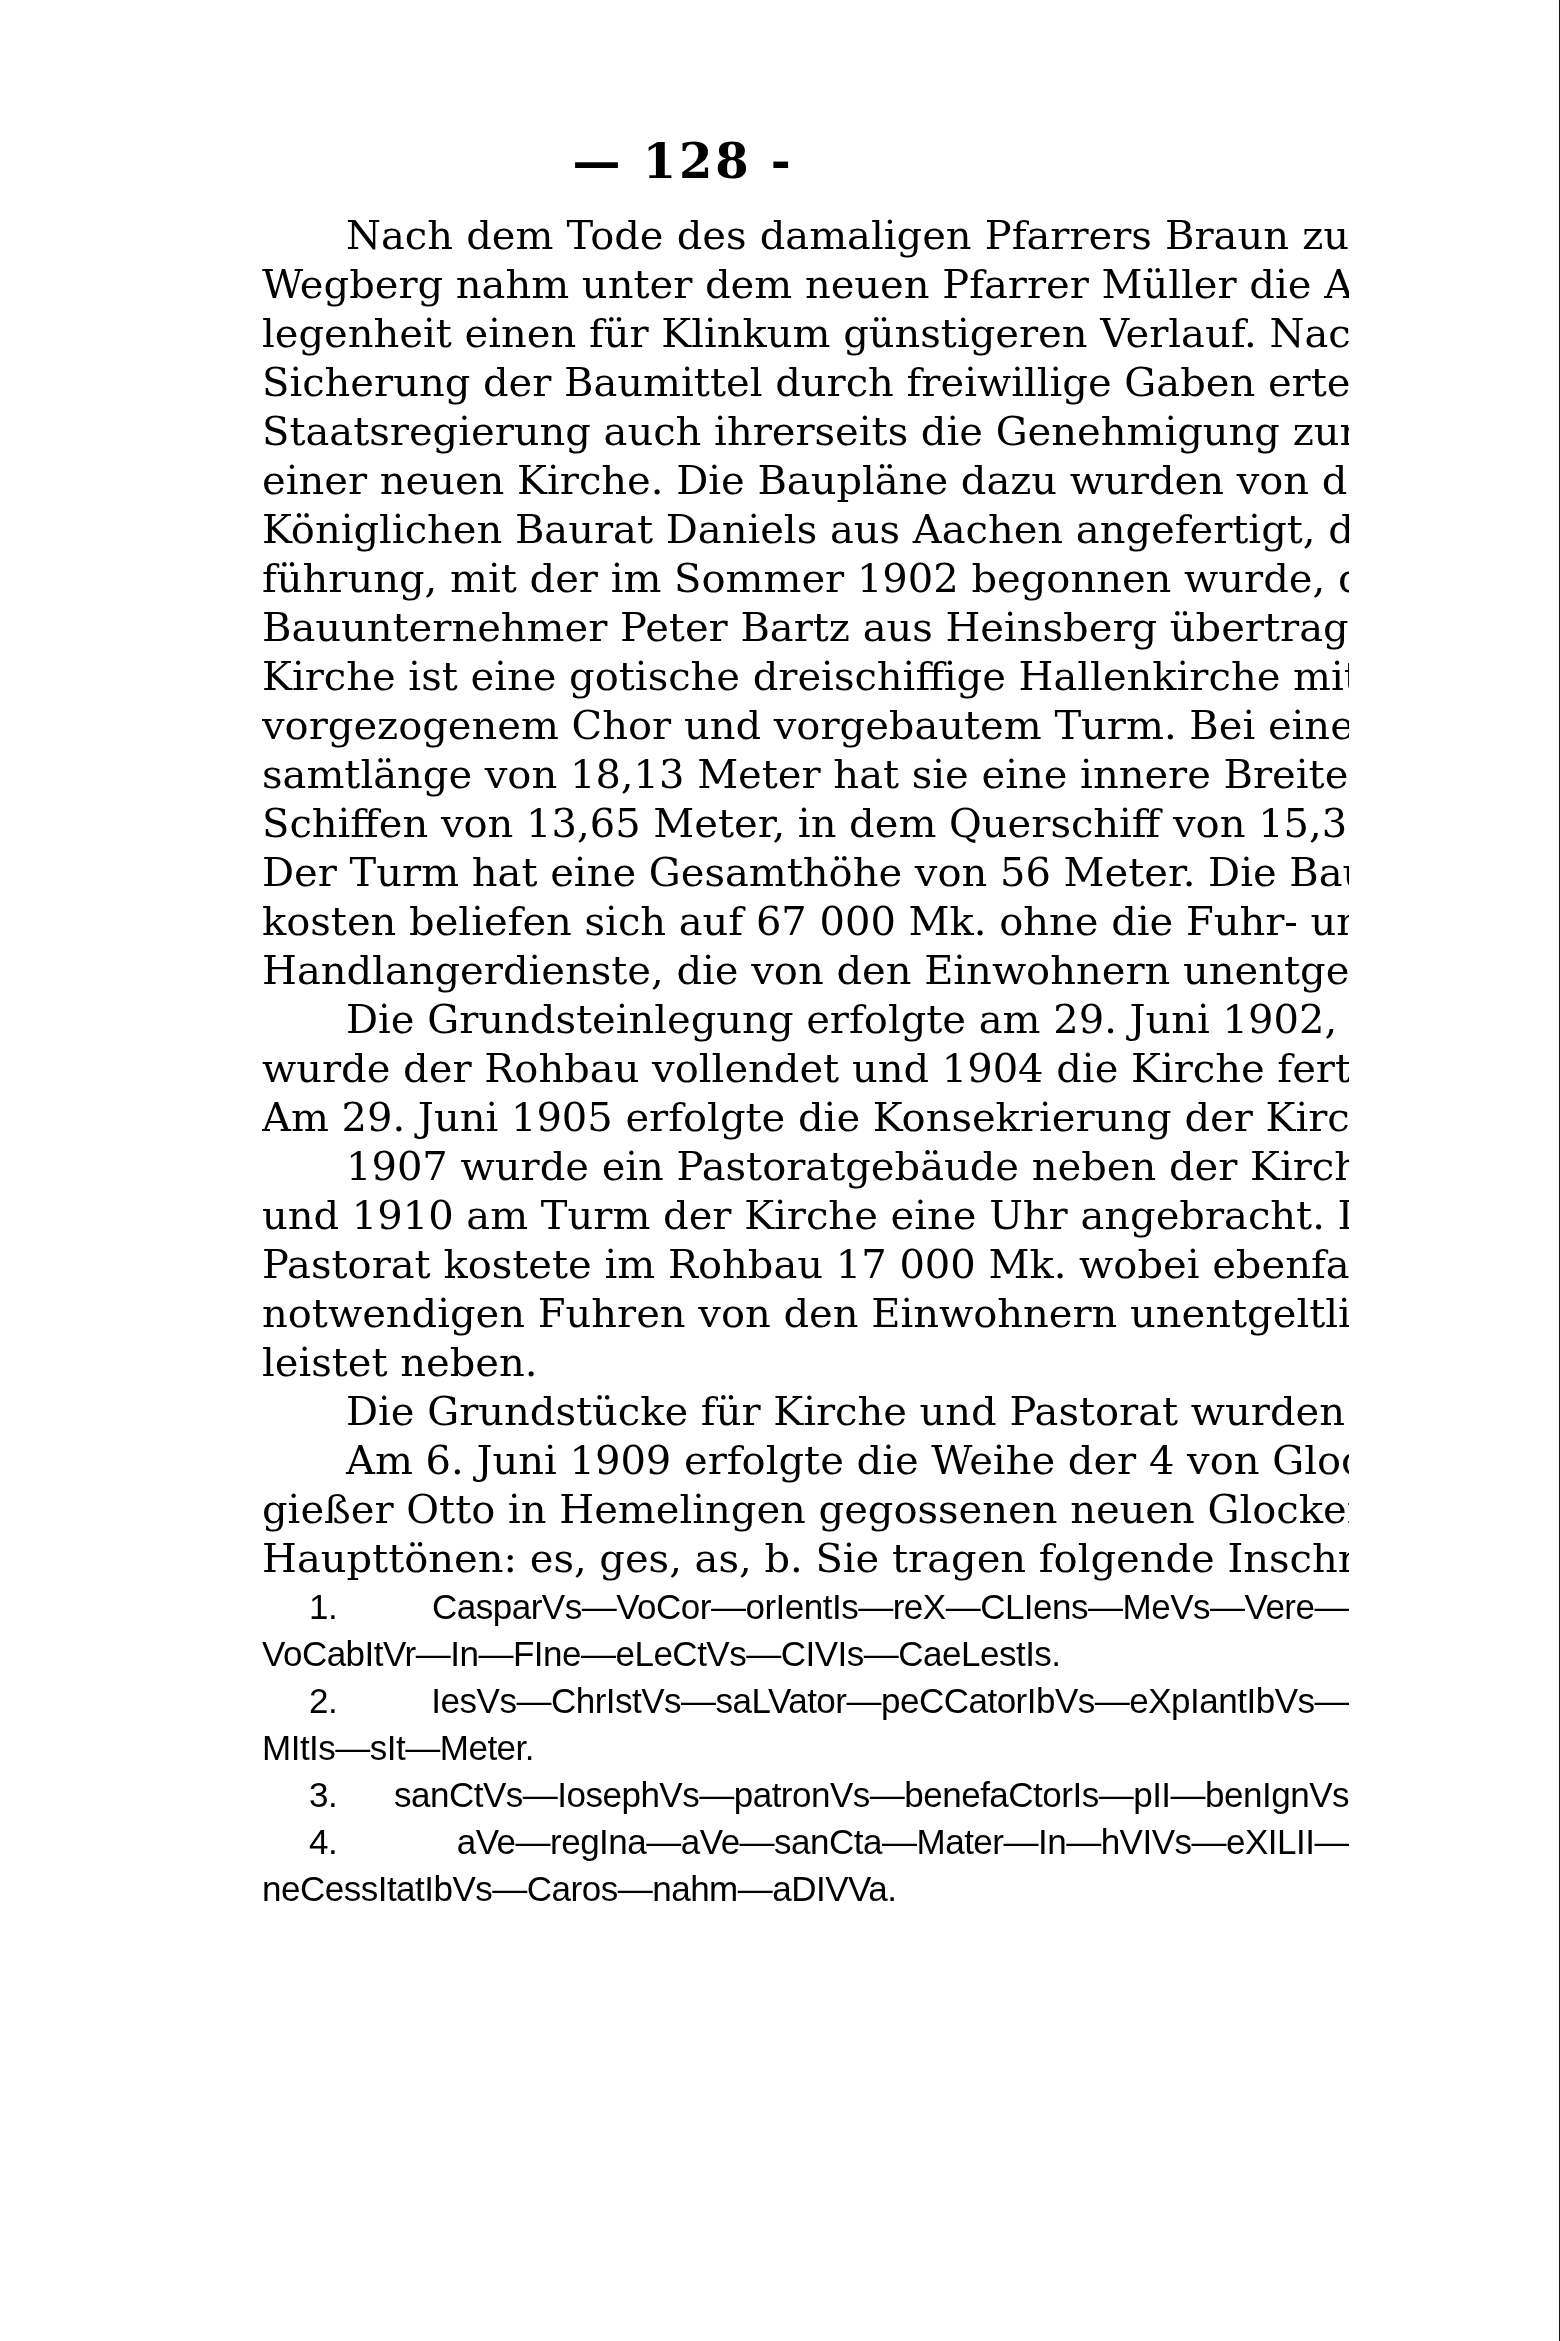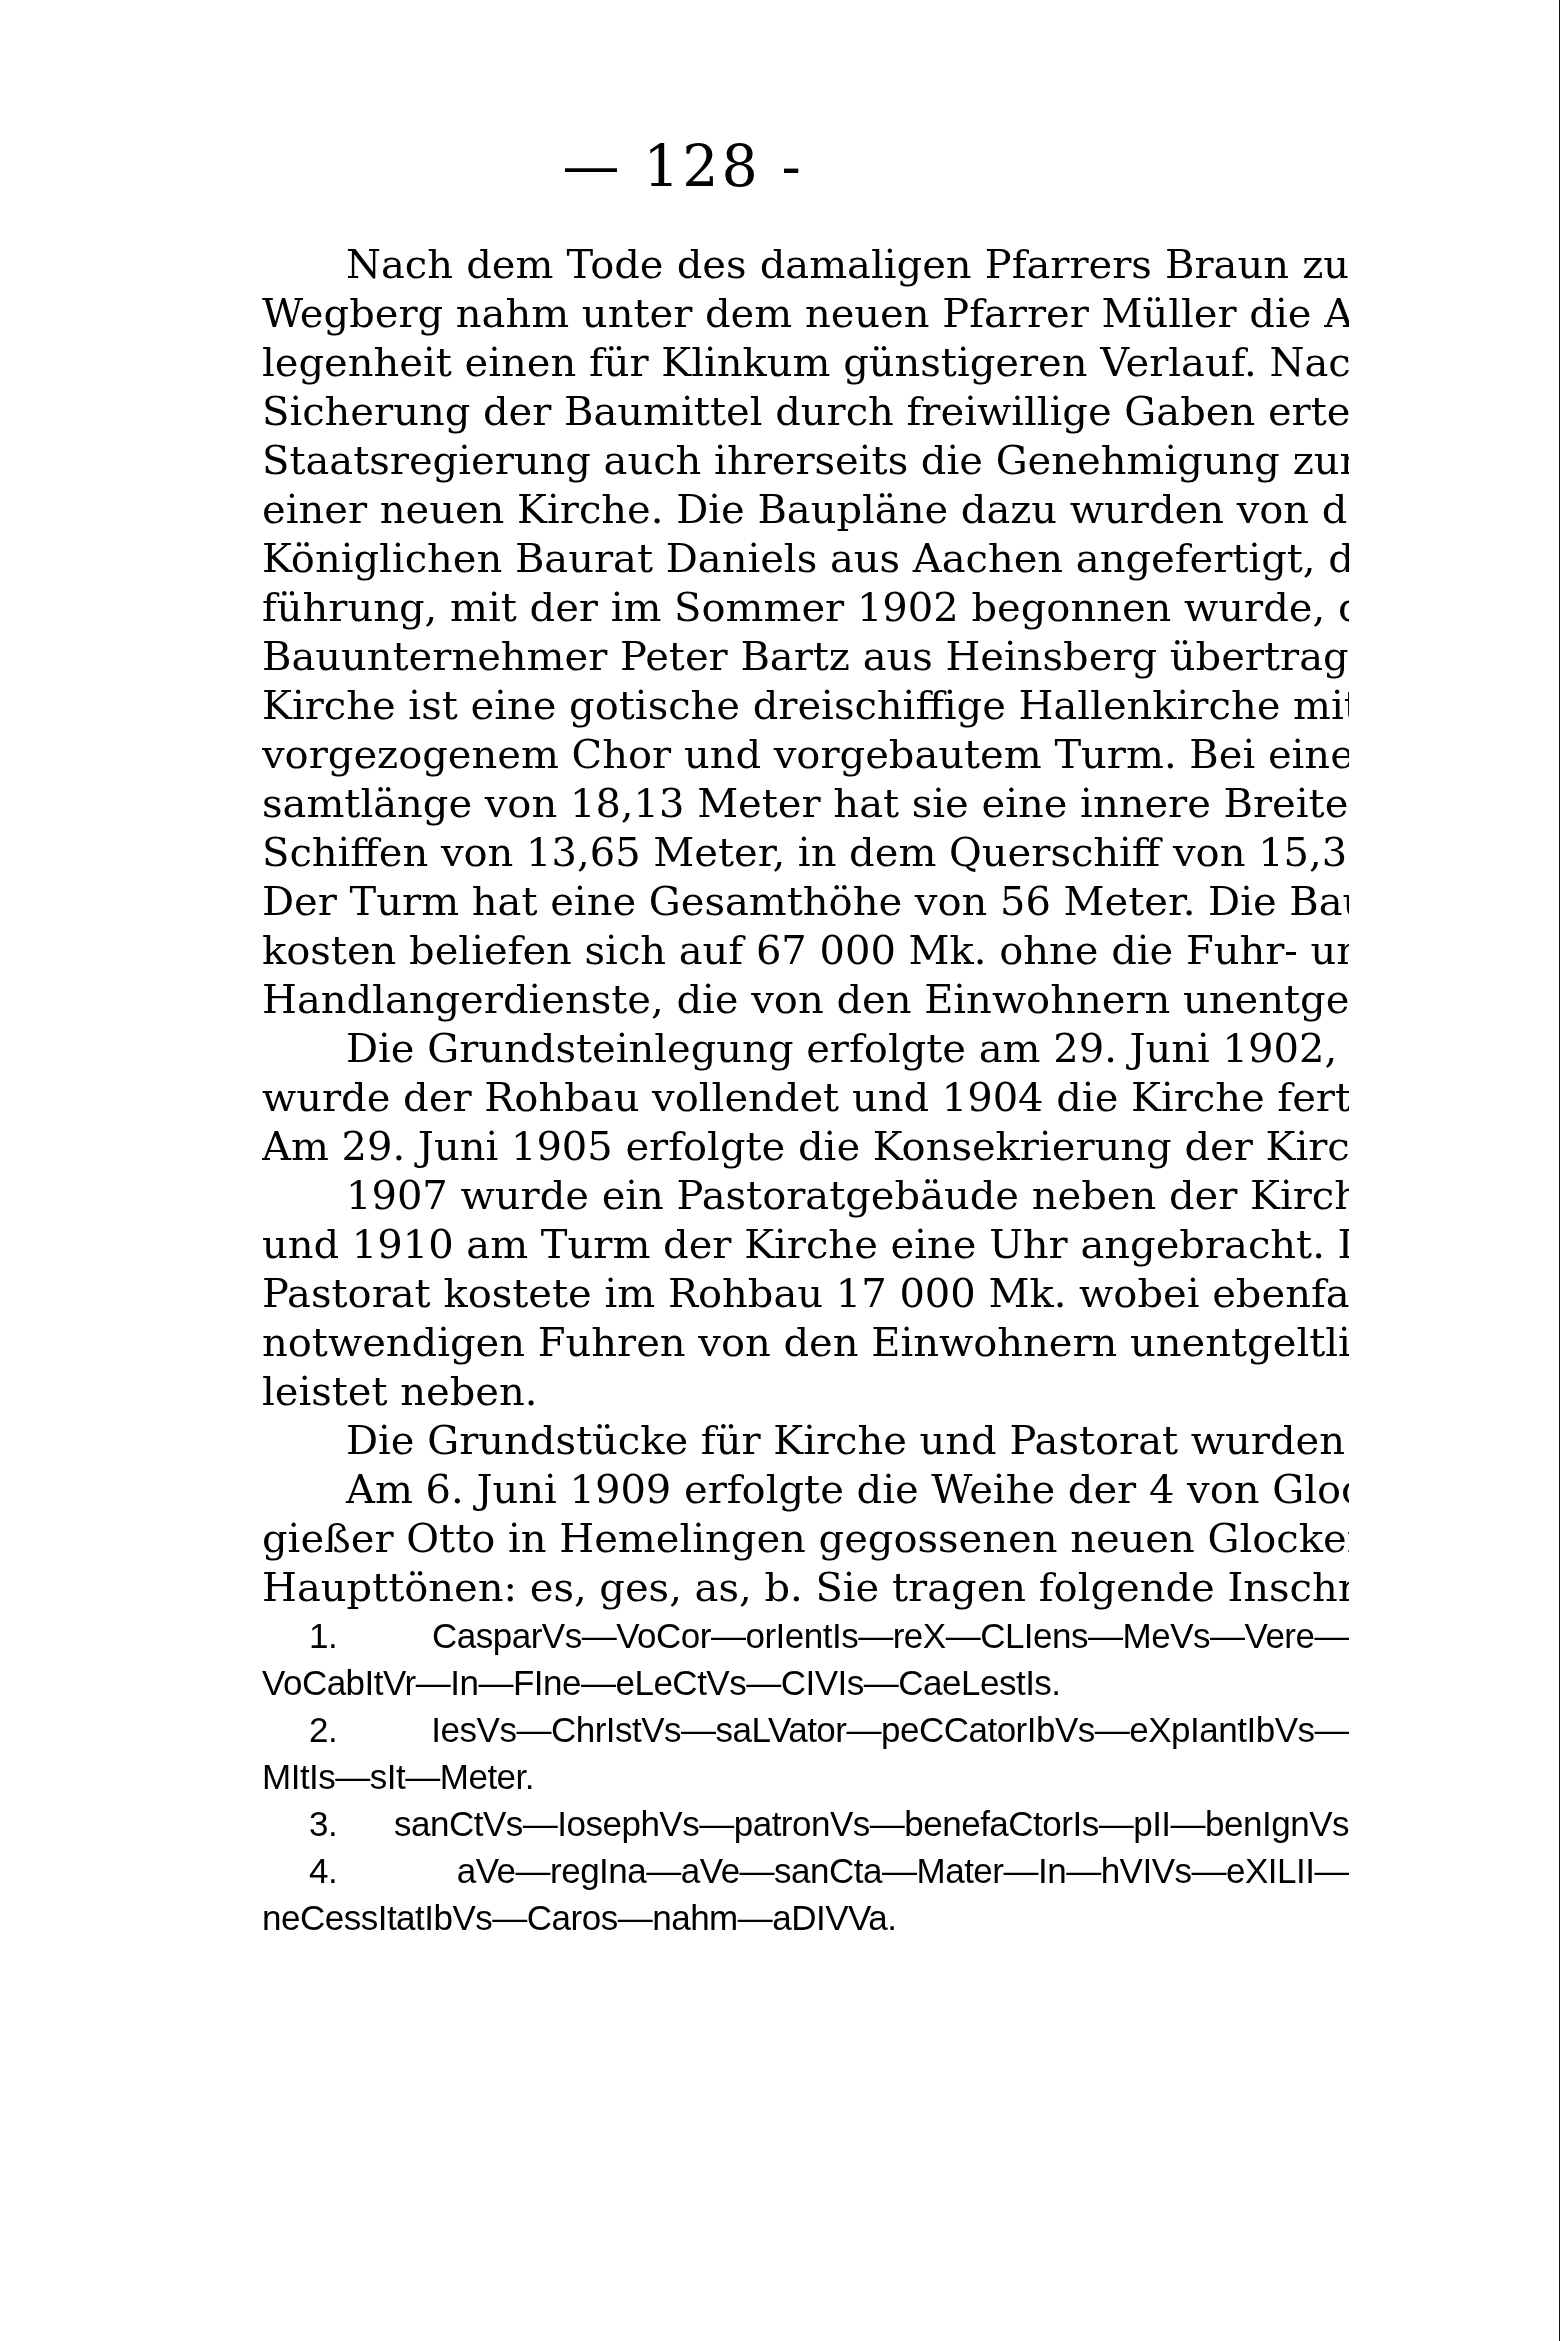--- a/index.html
+++ b/index.html
@@ -1,20 +1,20 @@
 <!DOCTYPE html>
 <html style="font-size:7.5px"><head>
 <meta charset="utf-8">
 <style>
   html, body { margin:0; padding:0; background:#ffffff; }
   body { width:1561px; height:2390px; position:relative; overflow:hidden;
          font-family:"DejaVu Serif", serif; color:#000; }
   .page-number { position:absolute; top:133px; left:0; width:1366px; text-align:center;
-                 font-size:57px; letter-spacing:2.8px; }
-  .text { position:absolute; left:262px; top:240px; width:1087px; }
+                 font-size:48px; letter-spacing:2.8px;font-weight:bold; }
+  .text { position:absolute; left:262px; top:211px; width:1087px; }
   .line { font-size:40px; line-height:49px; height:49px; white-space:nowrap;
           text-align:justify; text-align-last:justify; overflow:hidden; }
   .line.last { text-align-last:left; }
   .line.indent { padding-left:84px; }
   .latin { font-family:"Liberation Sans Narrow","Liberation Sans", sans-serif; font-size:35px;
            line-height:47px; height:47px; letter-spacing:-0.5px; }
   .latin.indent { padding-left:47px; }
   .right-rule { position:absolute; right:0; top:0; width:1.9px; height:2390px; background:#111; }
 </style>
 </head>

